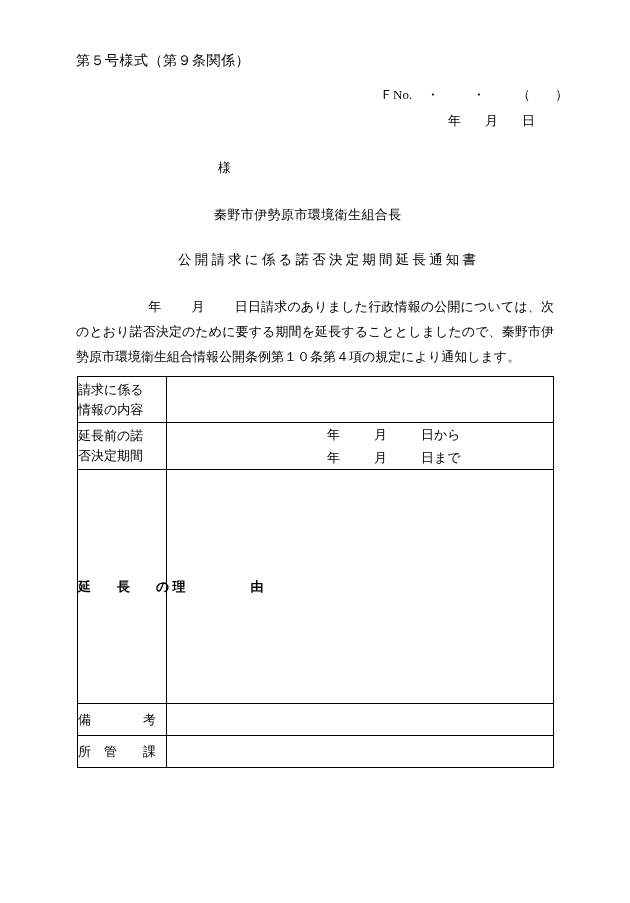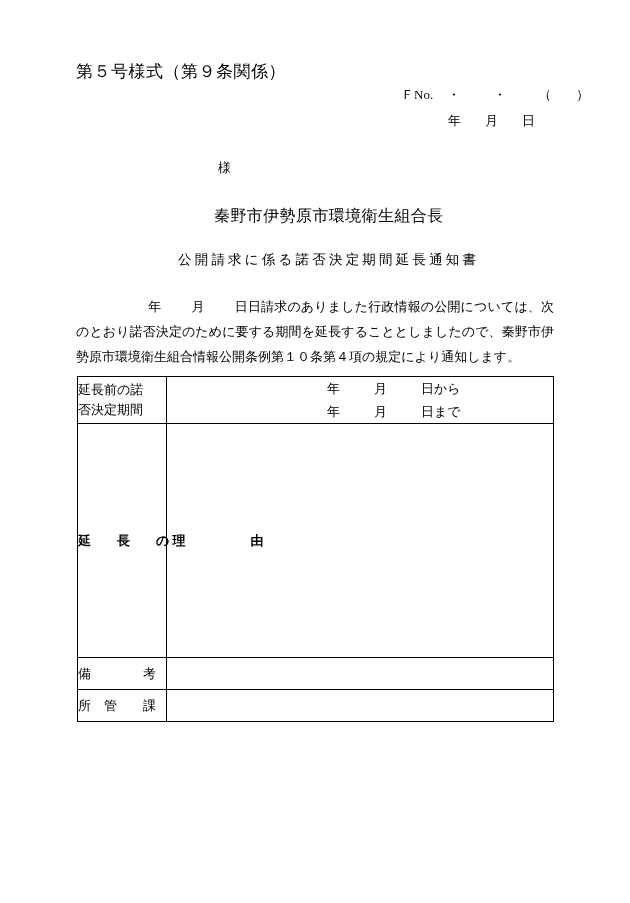--- a/index.html
+++ b/index.html
@@ -18,35 +18,35 @@
   .page {
     position: relative;
     width: 630px;
     height: 903px;
     box-sizing: border-box;
   }
 
   .form-number {
     position: absolute;
     left: 76px;
-    top: 60px;
-    font-size: 17px;
+    top: 52px;
+    font-size: 14px;
     letter-spacing: 0.5px;
     white-space: nowrap;
   }
 
   .fno-line {
     position: absolute;
     left: 380px;
     top: 86px;
     font-size: 13px;
     white-space: nowrap;
     letter-spacing: 1px;
   }
-  .fno-label { letter-spacing: 0px; margin-left: 21px; }
+  .fno-label { letter-spacing: 0px; }
   .fno-dots { margin-left: 14px; letter-spacing: 10px; }
   .fno-paren { margin-left: 22px; letter-spacing: 6px; }
 
   .date-line {
     position: absolute;
     left: 448px;
     top: 112px;
     font-size: 13px;
     white-space: nowrap;
   }
@@ -57,21 +57,21 @@
     position: absolute;
     left: 218px;
     top: 159px;
     font-size: 13px;
   }
 
   .issuer {
     position: absolute;
     left: 214px;
     top: 206px;
-    font-size: 16px;
+    font-size: 13px;
     letter-spacing: 0.4px;
     white-space: nowrap;
   }
 
   .doc-title {
     position: absolute;
     left: 178px;
     top: 251px;
     font-size: 13.5px;
     letter-spacing: 3.2px;
@@ -159,20 +159,27 @@
   <div class="issuer">秦野市伊勢原市環境衛生組合長</div>
 
   <div class="doc-title">公開請求に係る諾否決定期間延長通知書</div>
 
   <div class="body-text">
     <span class="body-indent"></span><span>年</span><span class="bt-gap"></span><span>月</span><span class="bt-gap"></span><span>日</span><span>日請求のありました行政情報の公開については、次のとおり諾否決定のために要する期間を延長することとしましたので、秦野市伊勢原市環境衛生組合情報公開条例第１０条第４項の規定により通知します。</span>
   </div>
 
   <table class="form-table">
     <tbody>
+        <tr class="row-content">
+      <td class="label-cell">
+        <span class="label-center-v">請求に係る</span>
+        <span class="label-center-v">情報の内容</span>
+      </td>
+      <td class="value-cell"></td>
+    </tr>
 
     <tr class="row-content">
       <td class="label-cell">
         <span class="label-center-v">延長前の諾</span>
         <span class="label-center-v">否決定期間</span>
       </td>
       <td class="value-cell">
         <span class="date-run"><span class="g1">年</span><span class="g2">月</span><span>日から</span></span>
         <span class="date-run"><span class="g1">年</span><span class="g2">月</span><span>日まで</span></span>
       </td>

